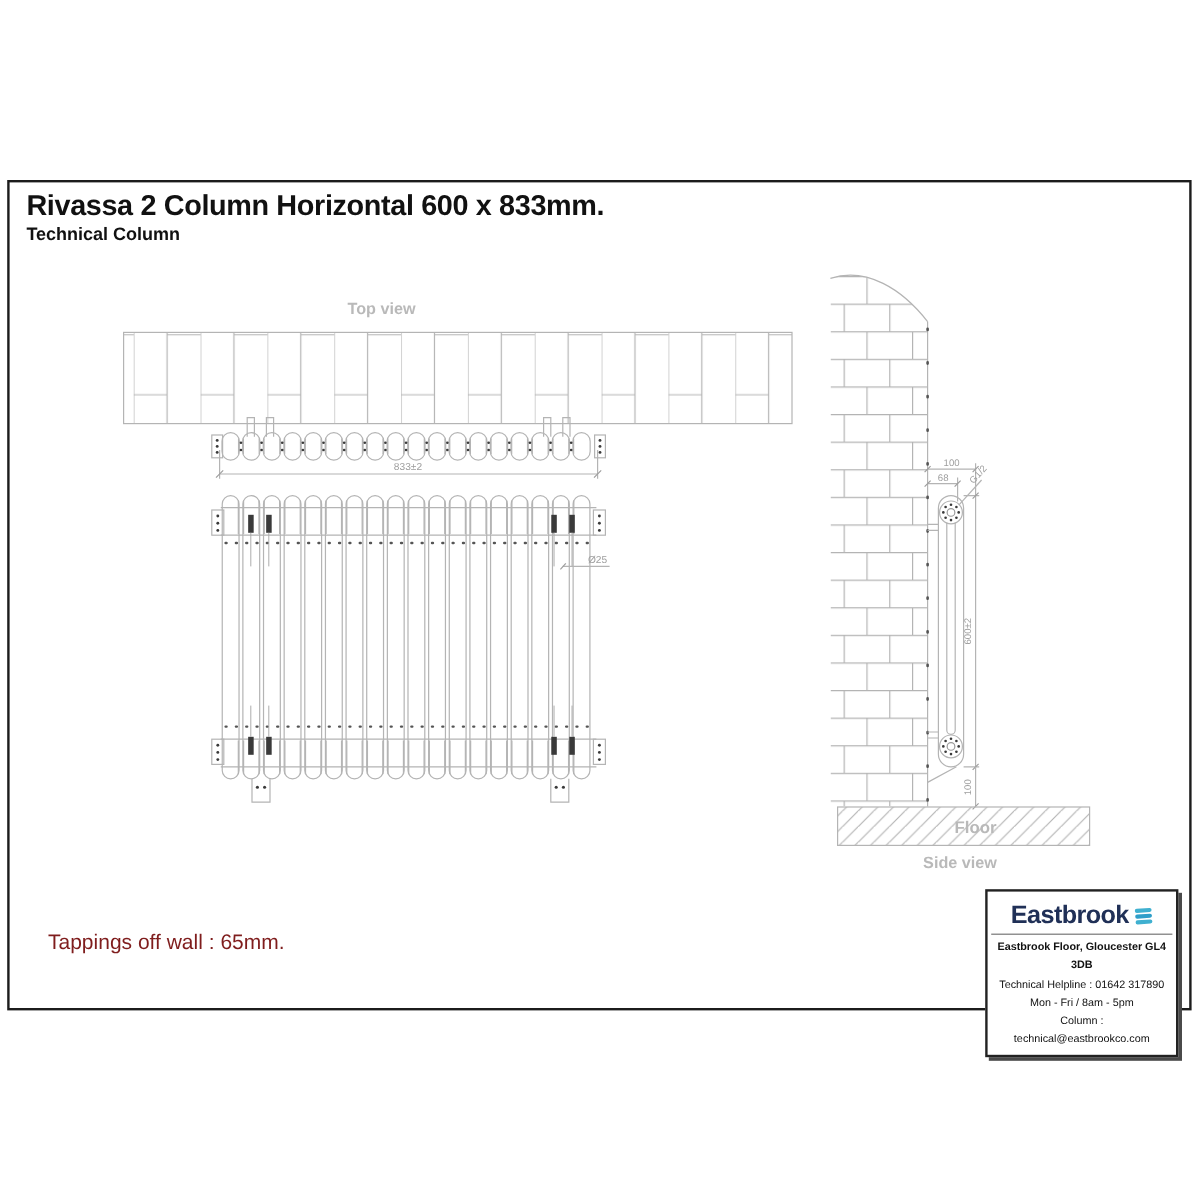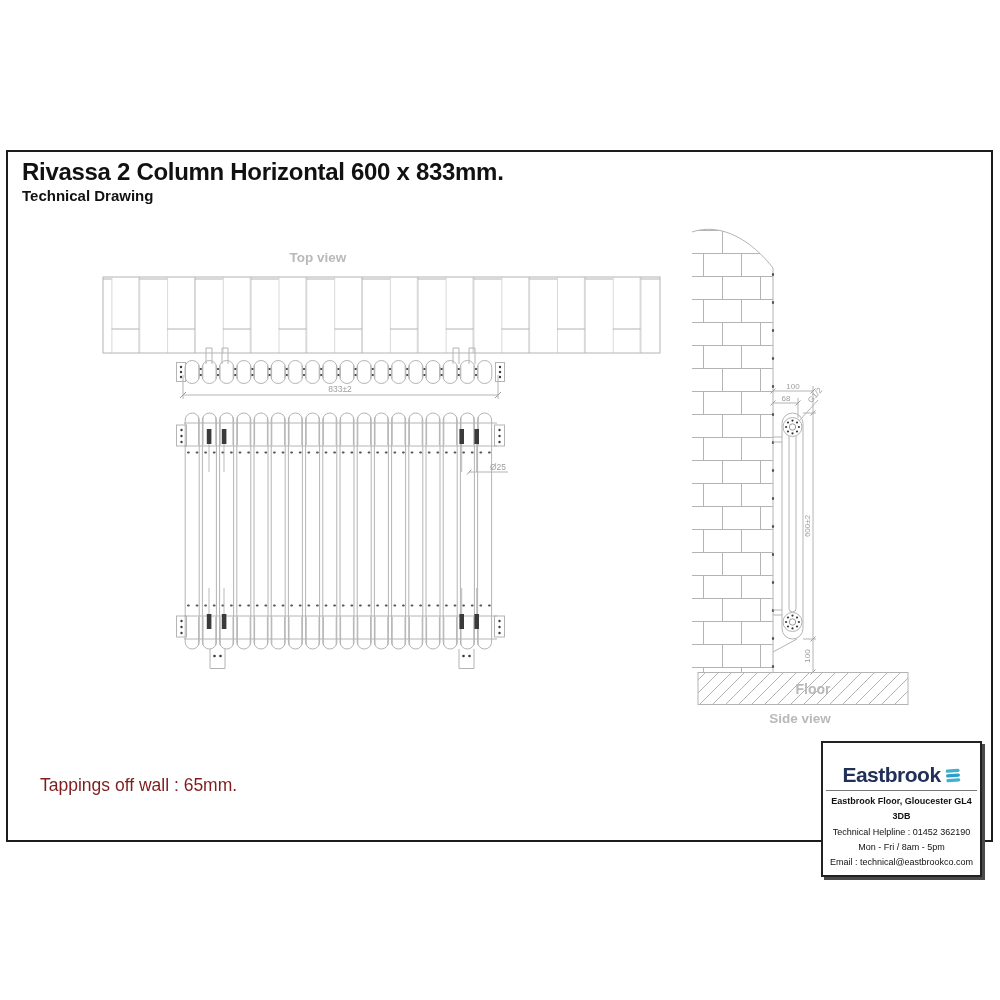--- a/index.html
+++ b/index.html
@@ -5,37 +5,37 @@
   html,body{margin:0;padding:0;background:#fff;}
   .page{position:relative;width:1000px;height:1000px;background:#fff;overflow:hidden;
         font-family:"Liberation Sans", sans-serif;}
   .frame{position:absolute;left:6px;top:150px;width:983px;height:688px;border:2px solid #1c1c1c;}
   .title-block{position:absolute;left:22px;top:158px;color:#111;}
   .title-block h1{margin:0;font-size:24px;font-weight:bold;letter-spacing:-0.3px;}
   .title-block h2{margin:1px 0 0 0;font-size:15px;font-weight:bold;}
   .drawing-svg{position:absolute;left:0;top:0;}
   .note{position:absolute;left:40px;top:775px;font-size:17.5px;color:#7f1d1d;}
   .brand-box{position:absolute;left:821px;top:741px;width:151px;background:#fff;
-             border:2px solid #222;box-shadow:3px 3px 0 #4a4a4a;padding:20px 3px 5px 3px;text-align:center;}
+             border:2px solid #222;box-shadow:3px 3px 0 #4a4a4a;padding:8px 3px 5px 3px;text-align:center;}
   .brand-logo-row{display:flex;align-items:center;justify-content:center;gap:4px;
                   padding-bottom:3px;border-bottom:1px solid #777;margin-bottom:3px;}
   .brand-name{font-size:21px;font-weight:bold;color:#203057;letter-spacing:-0.5px;}
   .brand-line{font-size:9px;color:#111;line-height:1.7;}
   .brand-line.strong{font-weight:bold;}
 </style>
 </head>
 <body>
 
 <div class="page">
 
   <div class="frame"></div>
 
   <div class="title-block">
     <h1>Rivassa 2 Column Horizontal 600 x 833mm.</h1>
-    <h2>Technical Drawing</h2>
+    <h2>Technical Column</h2>
   </div>
 
   <svg class="drawing-svg" width="1000" height="1000" viewBox="0 0 1000 1000">
     <defs>
       <pattern id="tilePat" patternUnits="userSpaceOnUse" width="55.7" height="76">
         <path d="M0,0 V76 M27.85,0 V76 M0,25 H27.85 M27.85,51 H55.7" fill="none" stroke="#b4b4b4" stroke-width="1"></path>
       </pattern>
       <pattern id="brickPat" patternUnits="userSpaceOnUse" width="76" height="46">
         <path d="M0,0.5 H76 M0,23.5 H76 M0.5,0 V23 M38.5,0 V23 M19.5,23 V46 M57.5,23 V46" fill="none" stroke="#b4b4b4" stroke-width="1"></path>
       </pattern>
@@ -282,18 +282,18 @@
       <span class="brand-name">Eastbrook</span>
       <svg width="16" height="15" viewBox="0 0 16 15">
         <g transform="rotate(-4 8 7.5)" fill="#3fb0d0">
           <rect x="1" y="1" width="14" height="3.4" rx="1.7"></rect>
           <rect x="1" y="5.8" width="14" height="3.4" rx="1.7" fill="#2e9ec9"></rect>
           <rect x="1" y="10.6" width="14" height="3.4" rx="1.7"></rect>
         </g>
       </svg>
     </div>
     <div class="brand-line strong">Eastbrook Floor, Gloucester GL4 3DB</div>
-    <div class="brand-line">Technical Helpline : 01452 362190</div>
+    <div class="brand-line">Technical Helpline : 01642 317890</div>
     <div class="brand-line">Mon - Fri / 8am - 5pm</div>
-    <div class="brand-line">Email : technical@eastbrookco.com</div>
+    <div class="brand-line">Column : technical@eastbrookco.com</div>
   </div>
 
 </div>
 
 </body></html>

